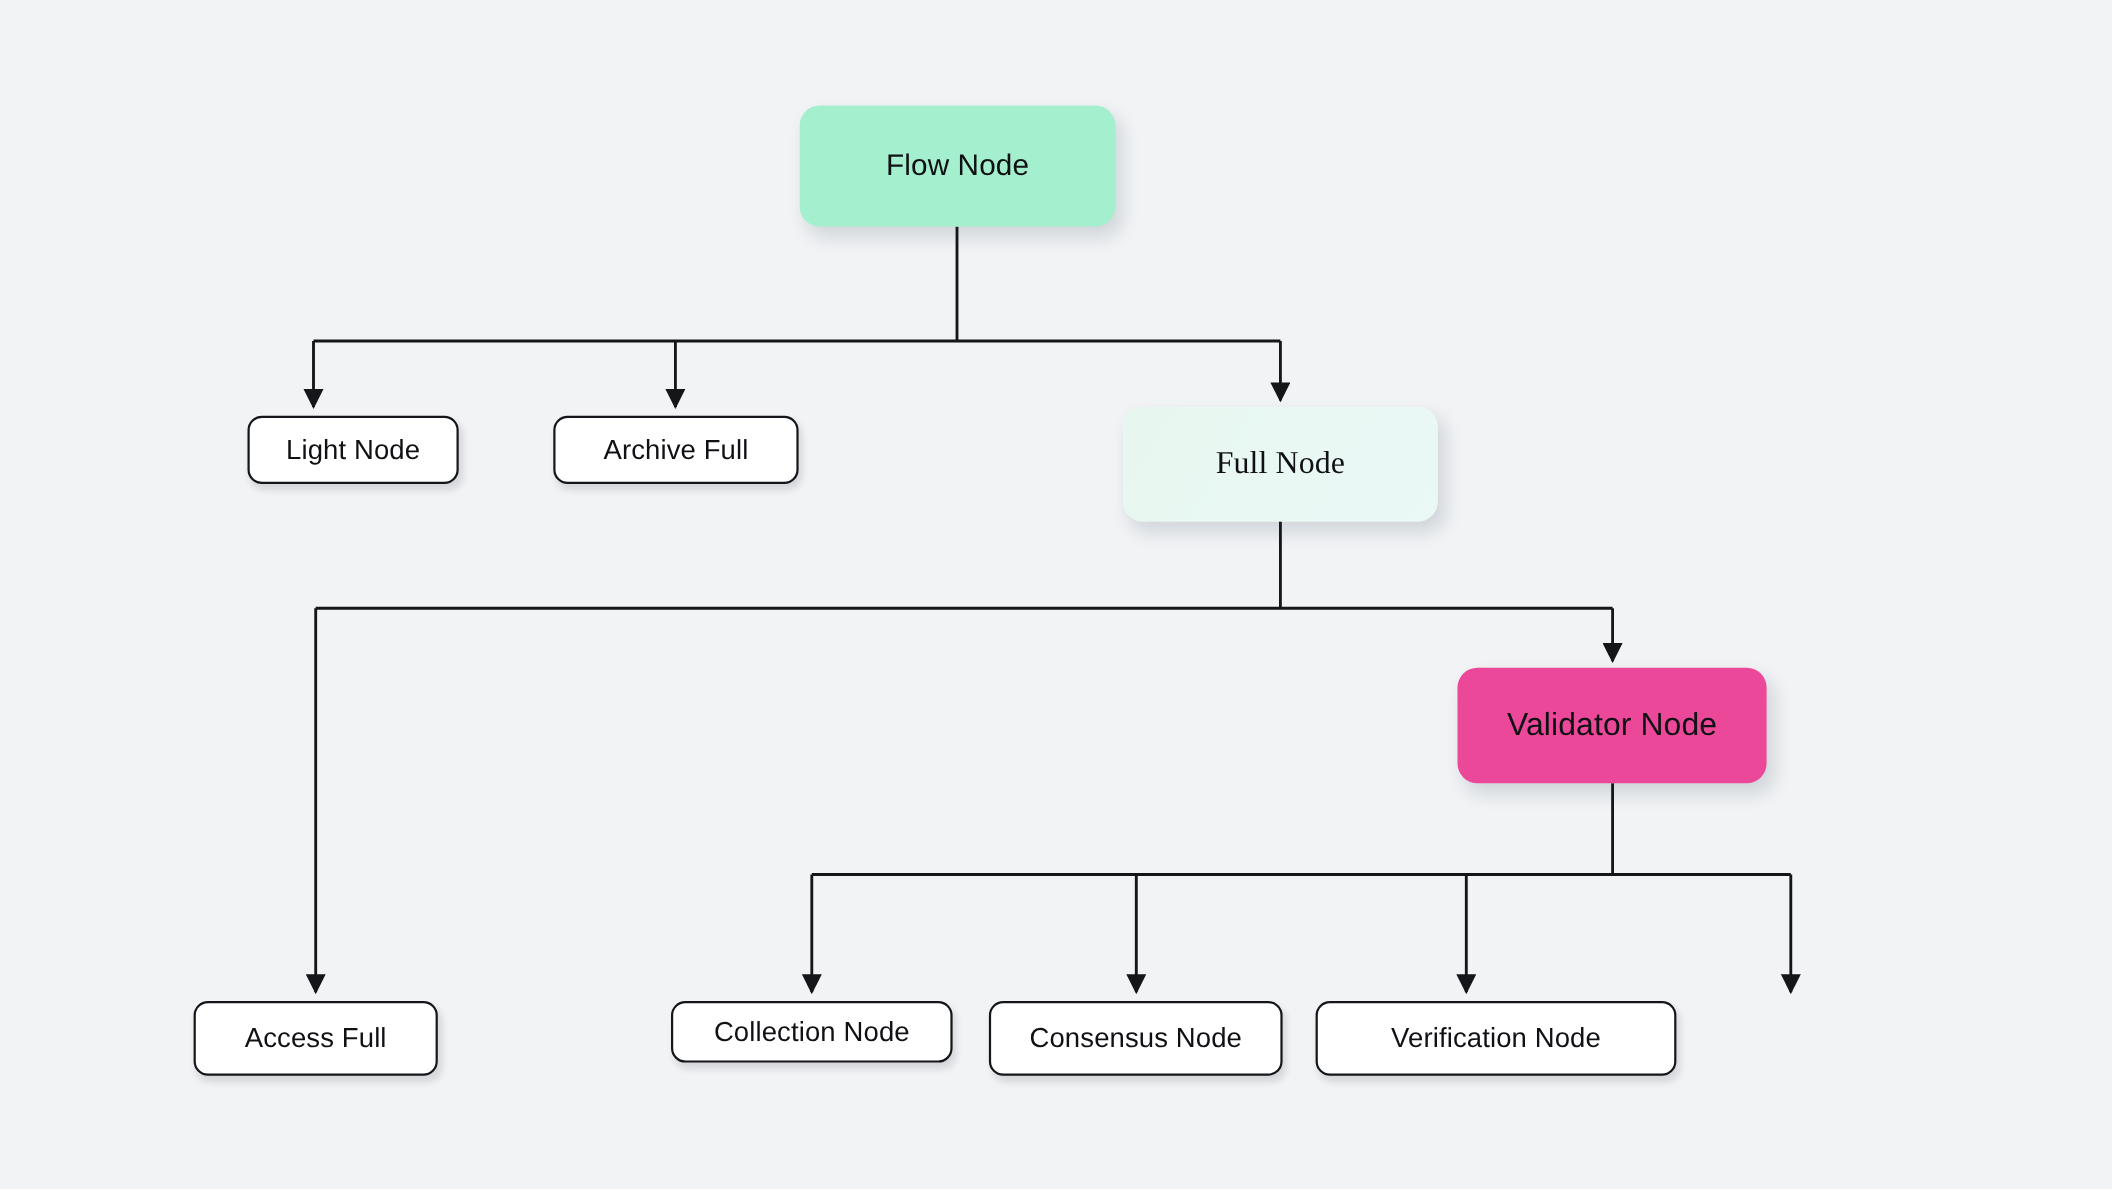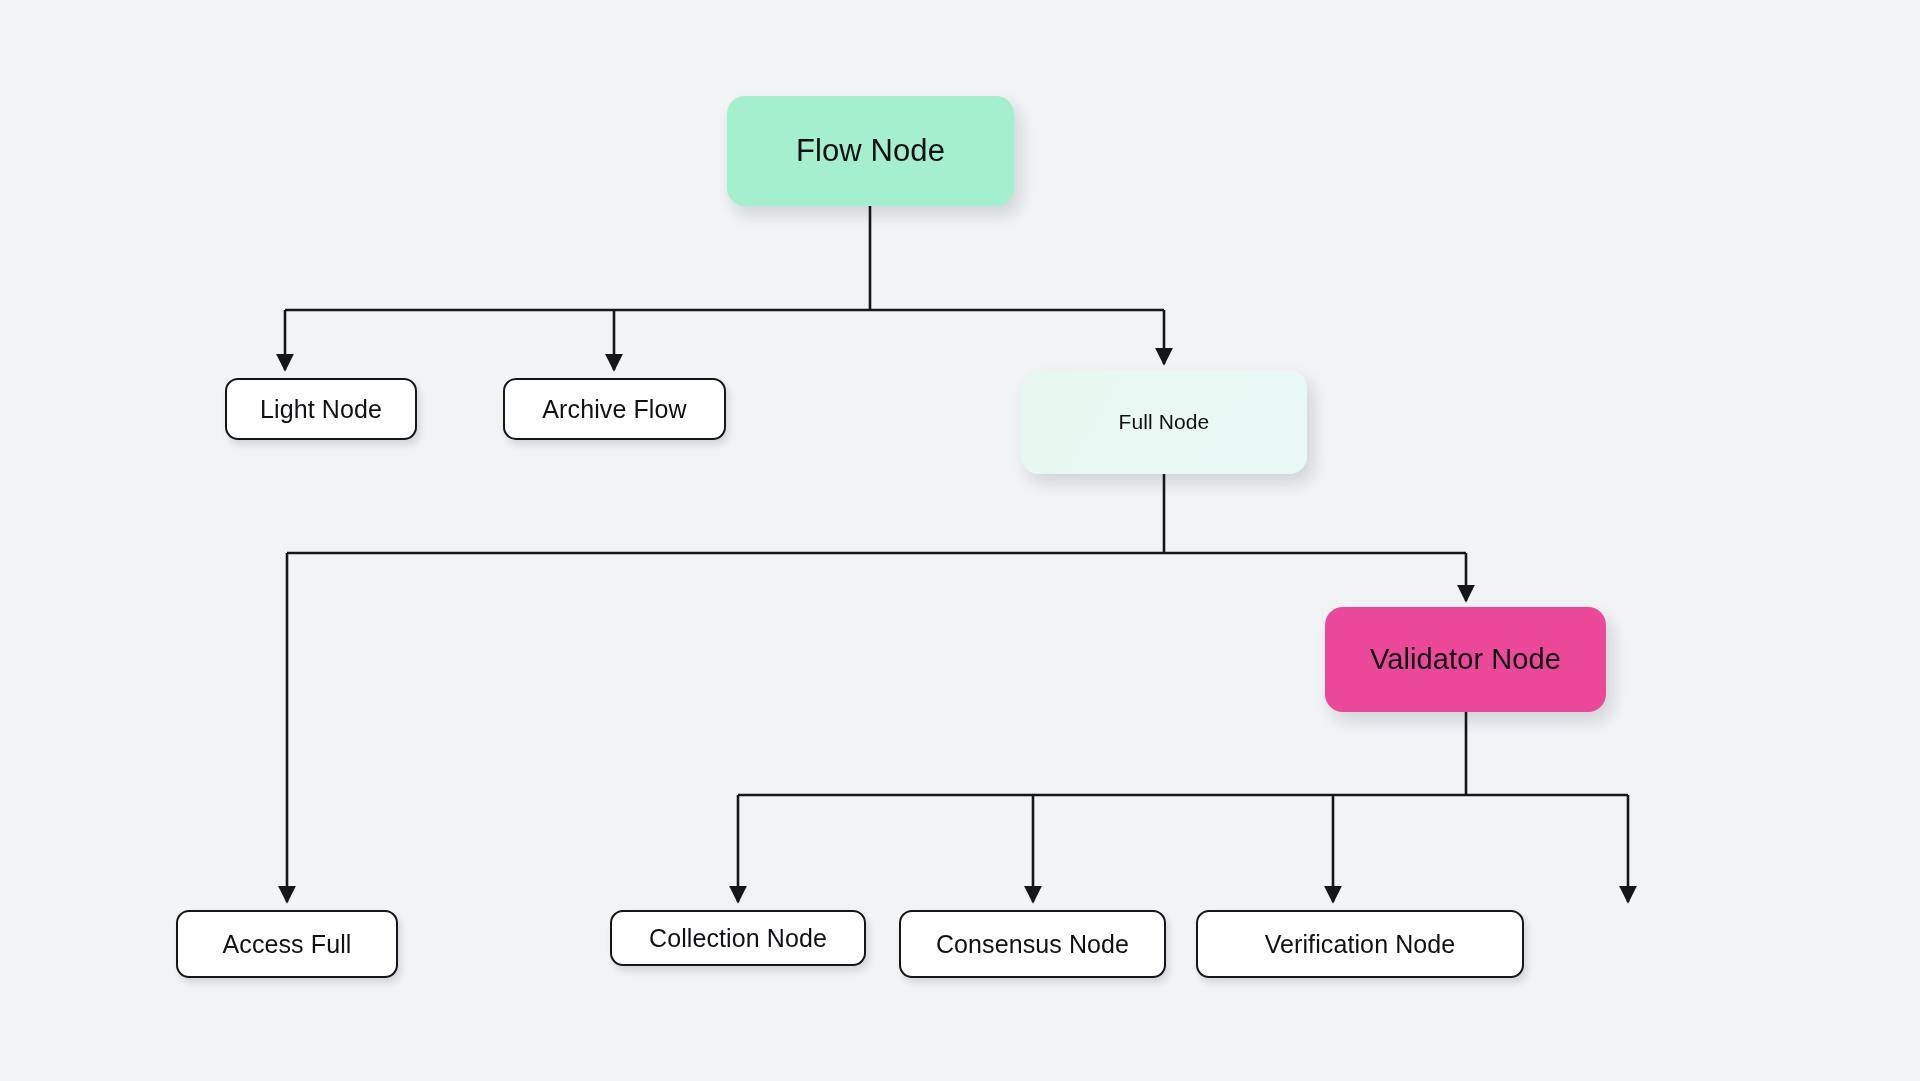--- a/index.html
+++ b/index.html
@@ -49,27 +49,28 @@
     box-shadow: 3px 5px 7px rgba(20, 25, 40, 0.13);
   }
   
   .node.tinted {
     border: none;
     border-radius: 18px;
     font-weight: 400;
   }
   .node.root {
     background: #a4f0ce;
-    font-size: 31px;
+    font-size: 27px;
     box-shadow: 6px 9px 16px rgba(30, 45, 60, 0.15);
   }
   .node.mid {
     background: linear-gradient(120deg, #e7f7ef 0%, #e9f8f3 55%, #eaf8f6 100%);
-    font-size: 21px;
+    font-size: 29px;
     box-shadow: 6px 9px 16px rgba(30, 45, 60, 0.15);
+    font-family: Liberation Serif, serif;
   }
   .node.leaf-major {
     background: #ec4899;
     font-size: 29px;
     box-shadow: 6px 9px 16px rgba(30, 45, 60, 0.15);
   }
 </style>
 </head>
 <body>
 
@@ -113,21 +114,21 @@
 
   <div class="node tinted root" style="left:727px; top:96px; width:287px; height:110px;">
     <span>Flow Node</span>
   </div>
 
   <div class="node plain" style="left:189px; top:378px; width:192px; height:62px;margin-left:36px;">
     <span>Light Node</span>
   </div>
 
   <div class="node plain" style="left:503px; top:378px; width:223px; height:62px;">
-    <span>Archive Flow</span>
+    <span>Archive Full</span>
   </div>
 
   <div class="node tinted mid" style="left:1021px; top:370px; width:286px; height:104px;">
     <span>Full Node</span>
   </div>
 
   <div class="node plain" style="left:176px; top:910px; width:222px; height:68px;">
     <span>Access Full</span>
   </div>
 

